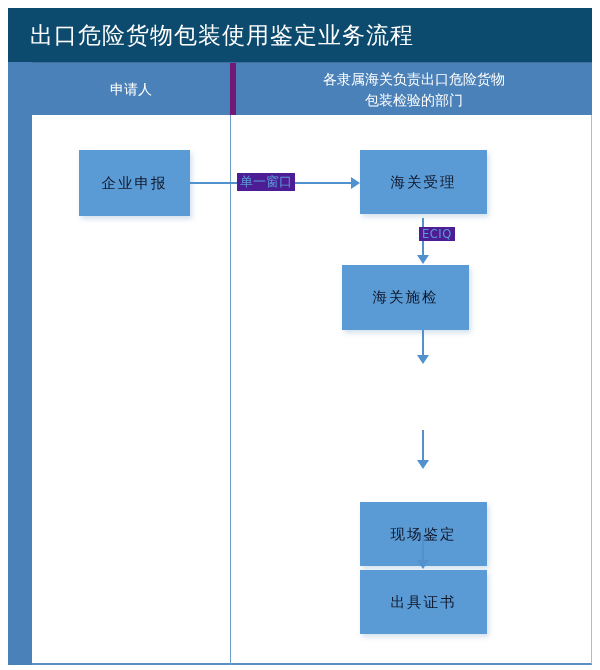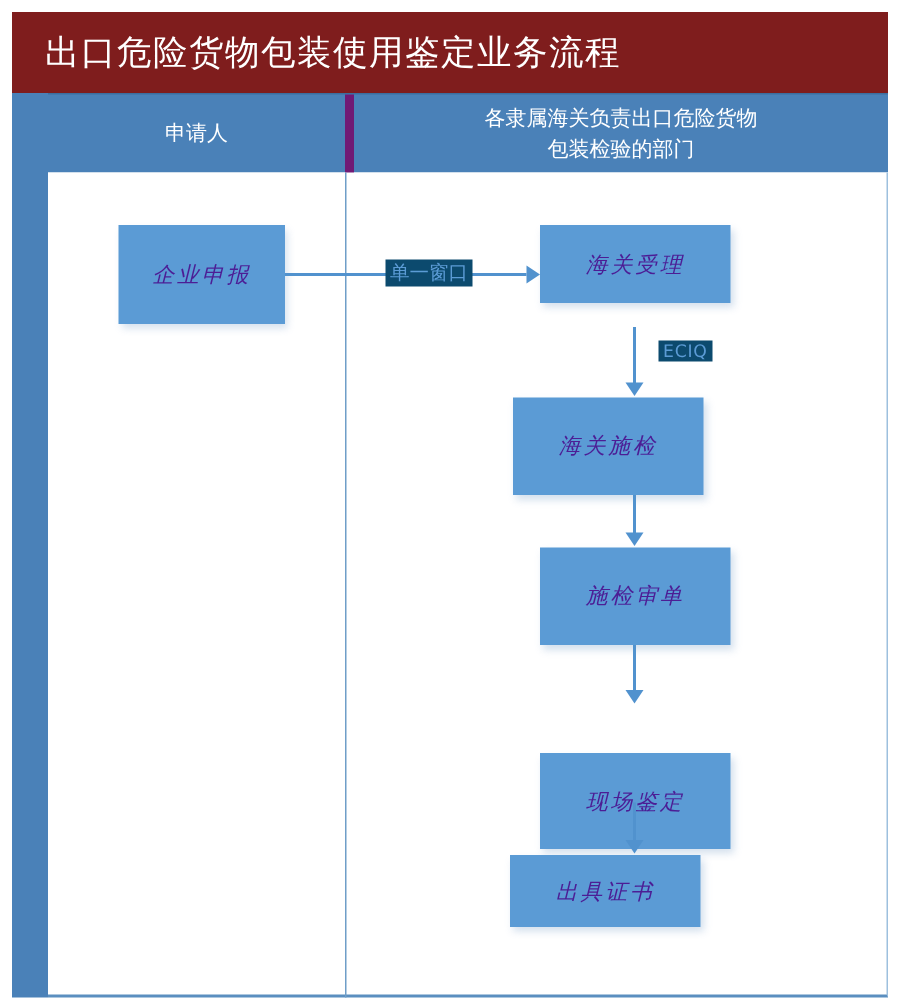--- a/index.html
+++ b/index.html
@@ -21,21 +21,21 @@
     background: #ffffff;
   }
 
   
   .title-bar {
     position: absolute;
     left: 8px;
     top: 8px;
     width: 584px;
     height: 54px;
-    background: #7f1d1d;
+    background: #0c4a6e;
     box-sizing: border-box;
   }
   .title-text {
     position: absolute;
     left: 22px;
     top: 50%;
     transform: translateY(-50%);
     color: #ffffff;
     font-size: 23px;
     letter-spacing: 1px;
@@ -97,29 +97,28 @@
     top: 0;
     width: 1px;
     height: 550px;
     background: #6F9EC8;
   }
 
   
   .node {
     position: absolute;
     background: #5B9BD5;
-    color: #4c1d95;
+    color: #0f172a;
     display: flex;
     align-items: center;
     justify-content: center;
     font-size: 14.5px;
     letter-spacing: 2px;
     box-shadow: 2px 3px 5px rgba(120,160,200,0.32);
     box-sizing: border-box;
-    font-style: italic;
   }
 
   
   .conn-line-v {
     position: absolute;
     width: 2px;
     background: #5192CE;
   }
   .conn-line-h {
     position: absolute;
@@ -137,25 +136,24 @@
     position: absolute;
     width: 0; height: 0;
     border-top: 6px solid transparent;
     border-bottom: 6px solid transparent;
     border-left: 9px solid #5192CE;
   }
   .edge-label {
     position: absolute;
     color: #5B9BD5;
     font-size: 13px;
-    background: #0c4a6e;
+    background: #4c1d95;
     padding: 0 3px;
     white-space: nowrap;
     text-align: center;
-    margin-left: 20px;
   }
   .edge-label.eciq {
     font-size: 11.5px;
     letter-spacing: 0.5px;
   }
 </style>
 </head>
 <body>
 
 <div id="canvas">
@@ -176,37 +174,34 @@
     </div>
   </div>
 
   <div class="lane-body">
     <div class="lane-divider"></div>
 
     <div class="node" style="left:47px; top:35px; width:111px; height:66px;">
       <span>企业申报</span>
     </div>
 
-    <div class="node" style="left:328px; top:35px; width:127px; height:52px;text-align:center;">
+    <div class="node" style="left:328px; top:35px; width:127px; height:64px;text-align:center;">
       <span>海关受理</span>
     </div>
 
     <div class="node" style="left:310px; top:150px; width:127px; height:65px;align-items:center;">
       <span>海关施检</span>
     </div>
 
-    <div class="node" style="left:328px; top:250px; width:127px; height:65px;">
-      <span>施检审单</span>
-    </div>
 
     <div class="node" style="left:328px; top:355px; width:127px; height:64px;margin-top:32px;">
       <span>现场鉴定</span>
     </div>
 
-    <div class="node" style="left:308px; top:455px; width:127px; height:48px;">
+    <div class="node" style="left:328px; top:455px; width:127px; height:64px;">
       <span>出具证书</span>
     </div>
 
     <div class="conn-line-h" style="left:158px; top:67px; width:161px;"></div>
     <div class="arrow-right" style="left:319px; top:62px;"></div>
     <div class="edge-label" style="left:205px; top:58px;">单一窗口</div>
 
     <div class="conn-line-v" style="left:390px; top:103px; height:38px;"></div>
     <div class="arrow-down" style="left:385px; top:140px;"></div>
     <div class="edge-label eciq" style="left:387px; top:112px;">ECIQ</div>

